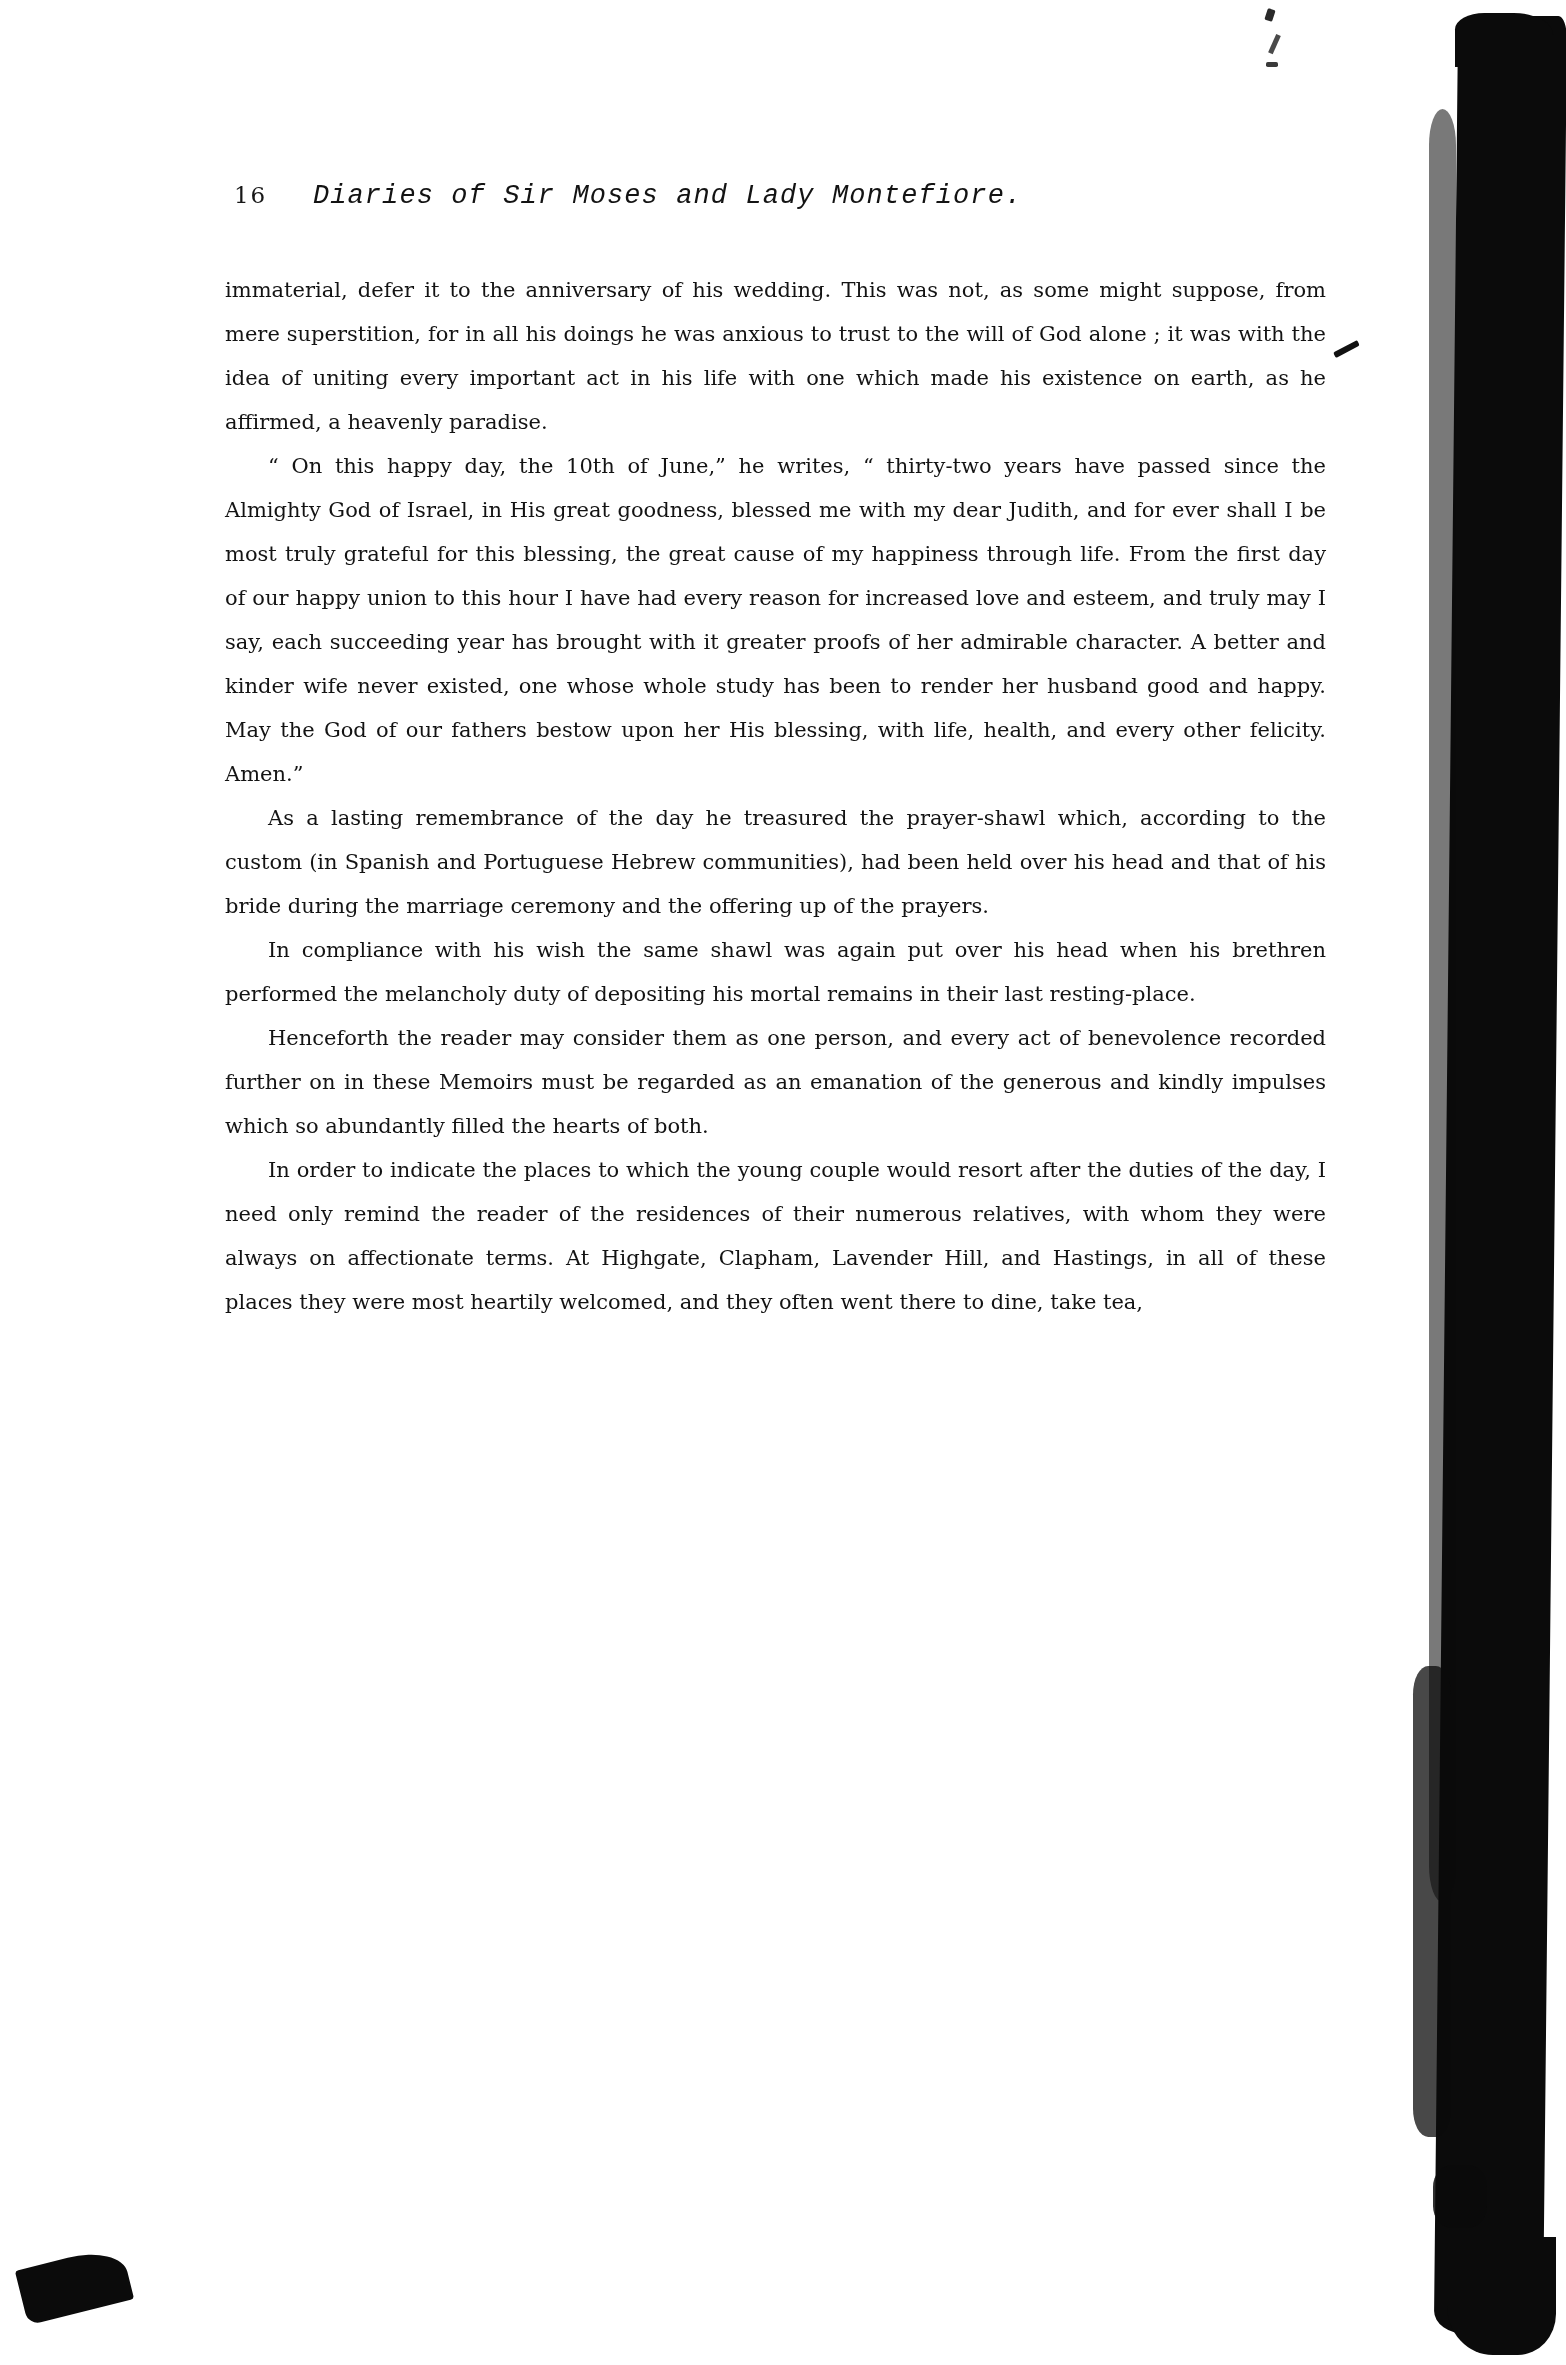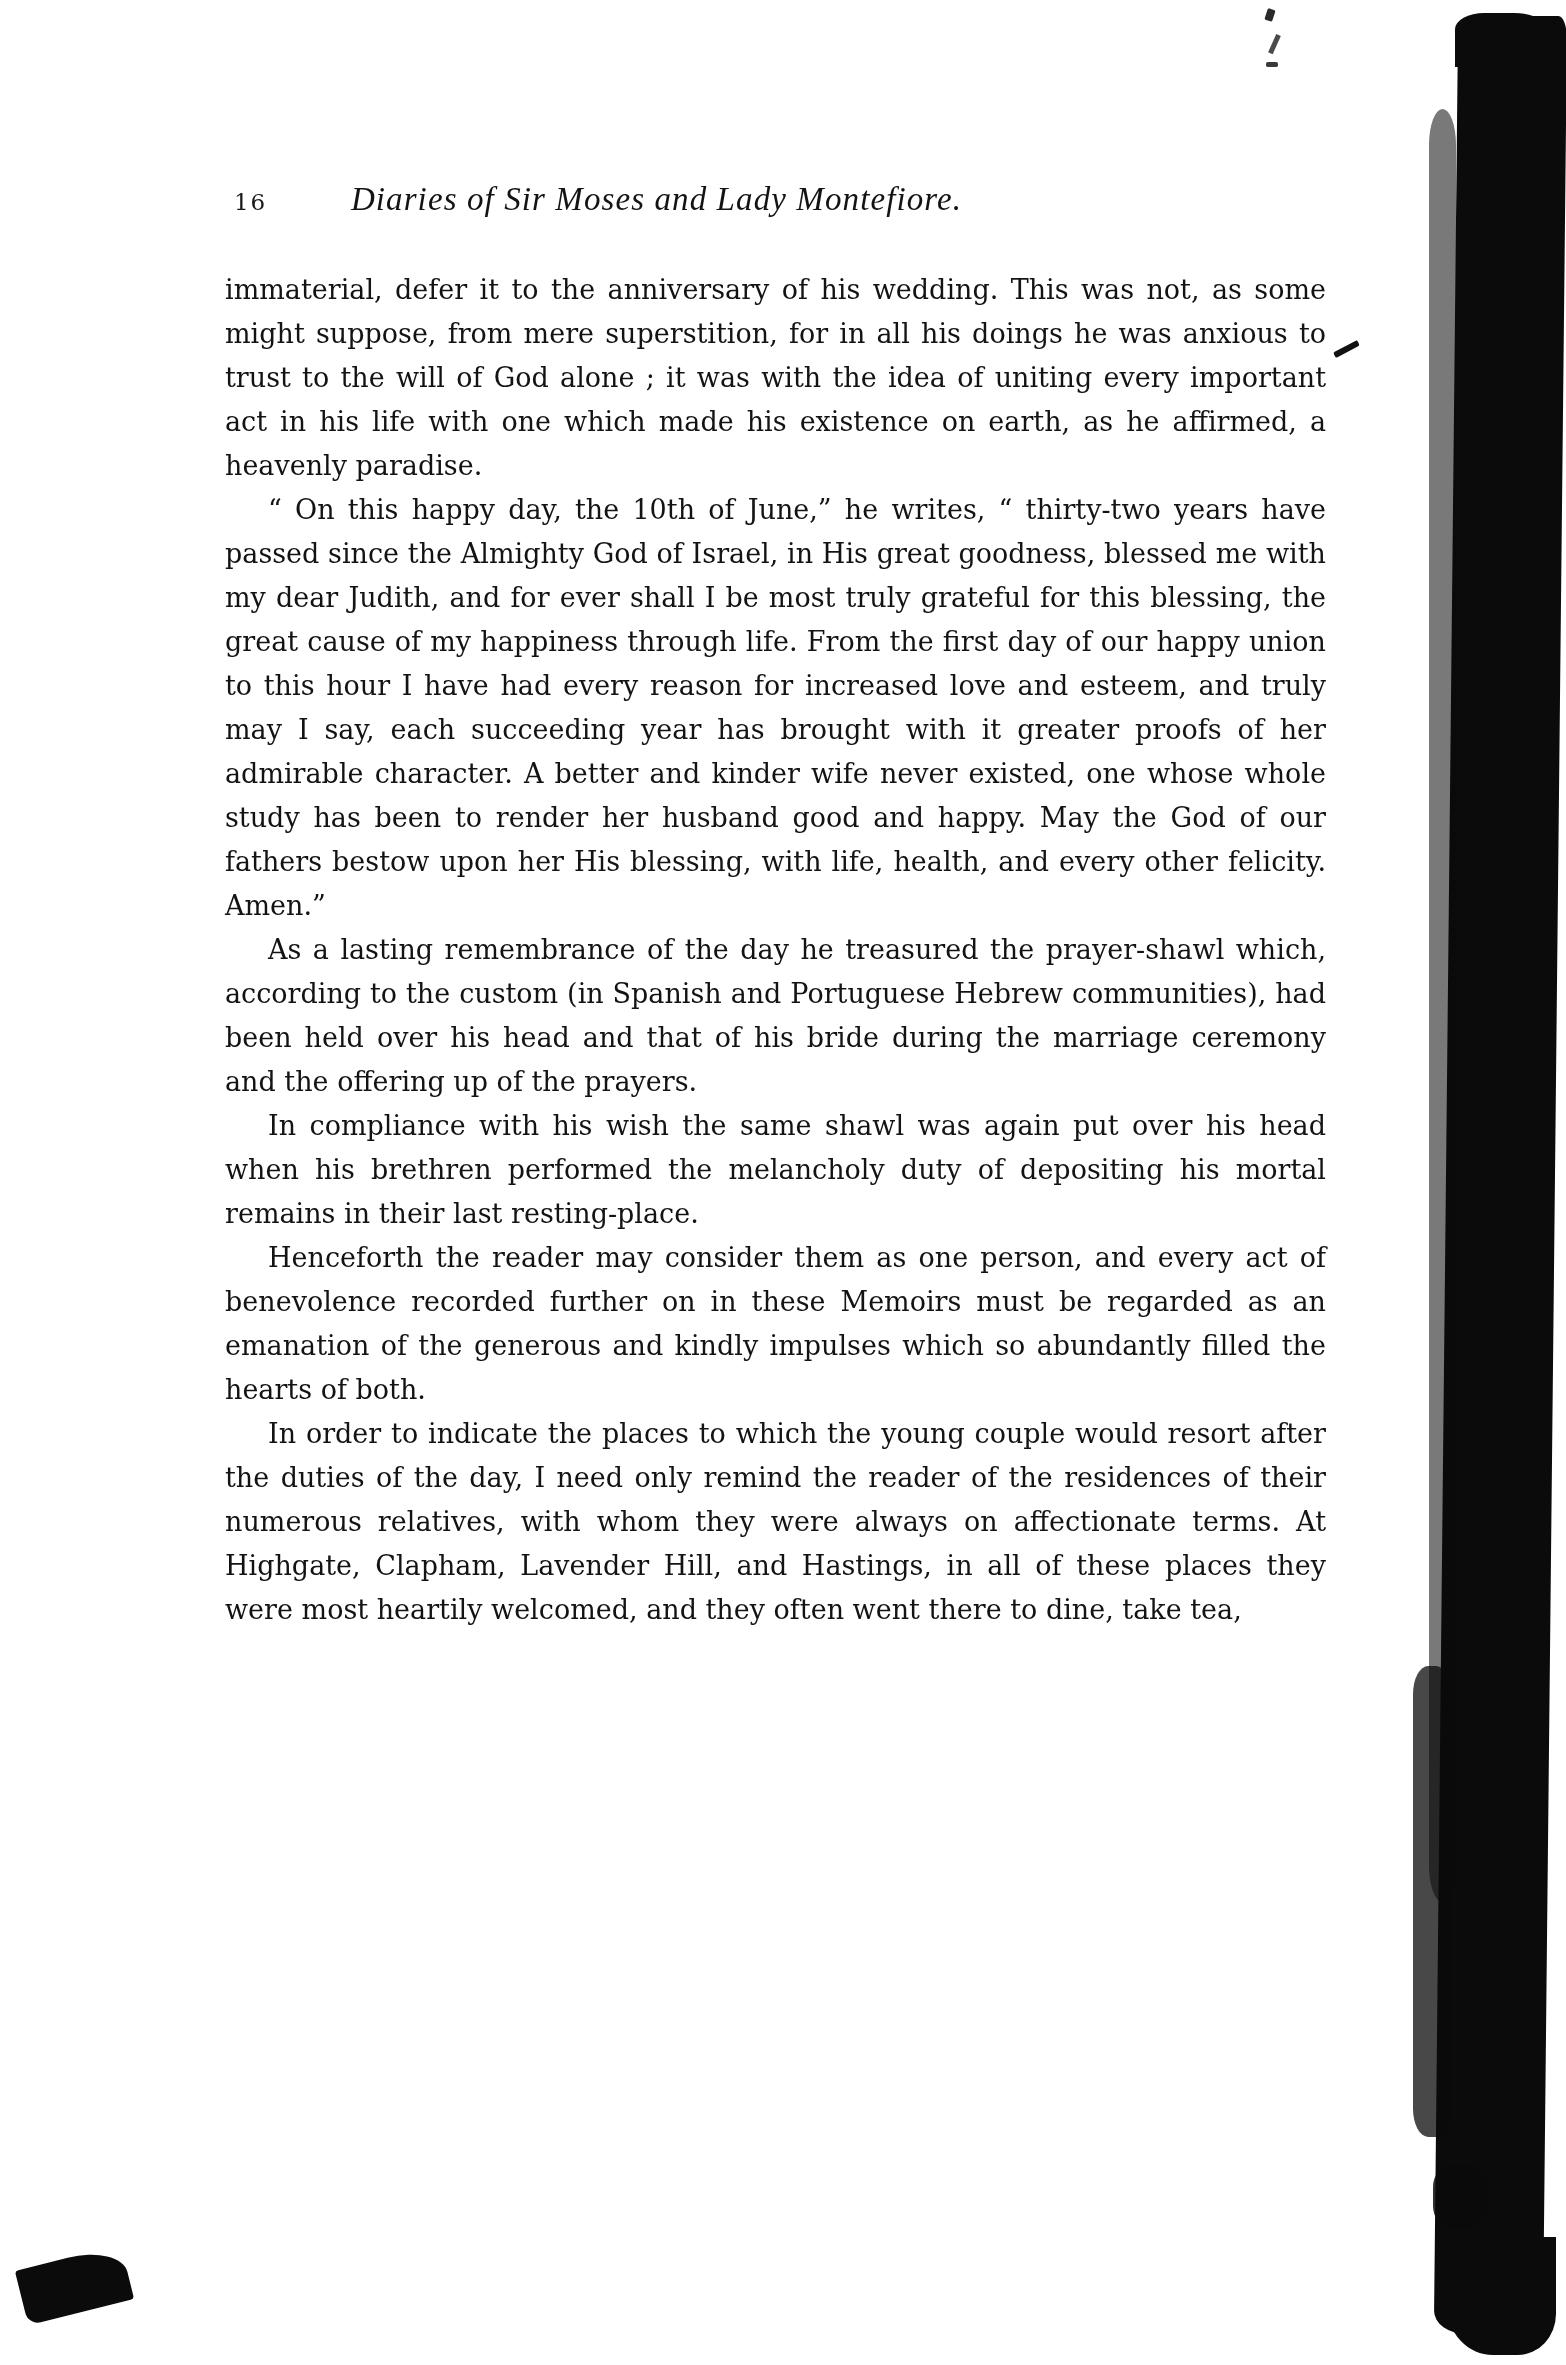--- a/index.html
+++ b/index.html
@@ -142,34 +142,34 @@
     width: 1069px;
     white-space: nowrap;
   }
   #running-head .folio {
     font-family: "DejaVu Serif", serif;
     font-size: 23px;
     letter-spacing: 1.8px;
     color: #171717;
   }
   #running-head .title {
-    font-family: Liberation Serif, serif;
+    font-family: Liberation Mono, monospace;
     font-style: italic;
-    font-size: 33px;
+    font-size: 27px;
     letter-spacing: 1.1px;
-    margin-left: 84px;
+    margin-left: 46px;
     color: #131313;
   }
 
   #body-text {
     position: absolute;
     left: 225px;
     top: 268px;
     width: 1101px;
-    font-size: 27px;
+    font-size: 21px;
     line-height: 44px;
     color: #131313;
     font-family: "DejaVu Serif", serif;
   }
 
   p.para {
     margin: 0;
     text-align: justify;
     text-justify: inter-word;
     text-indent: 0;

